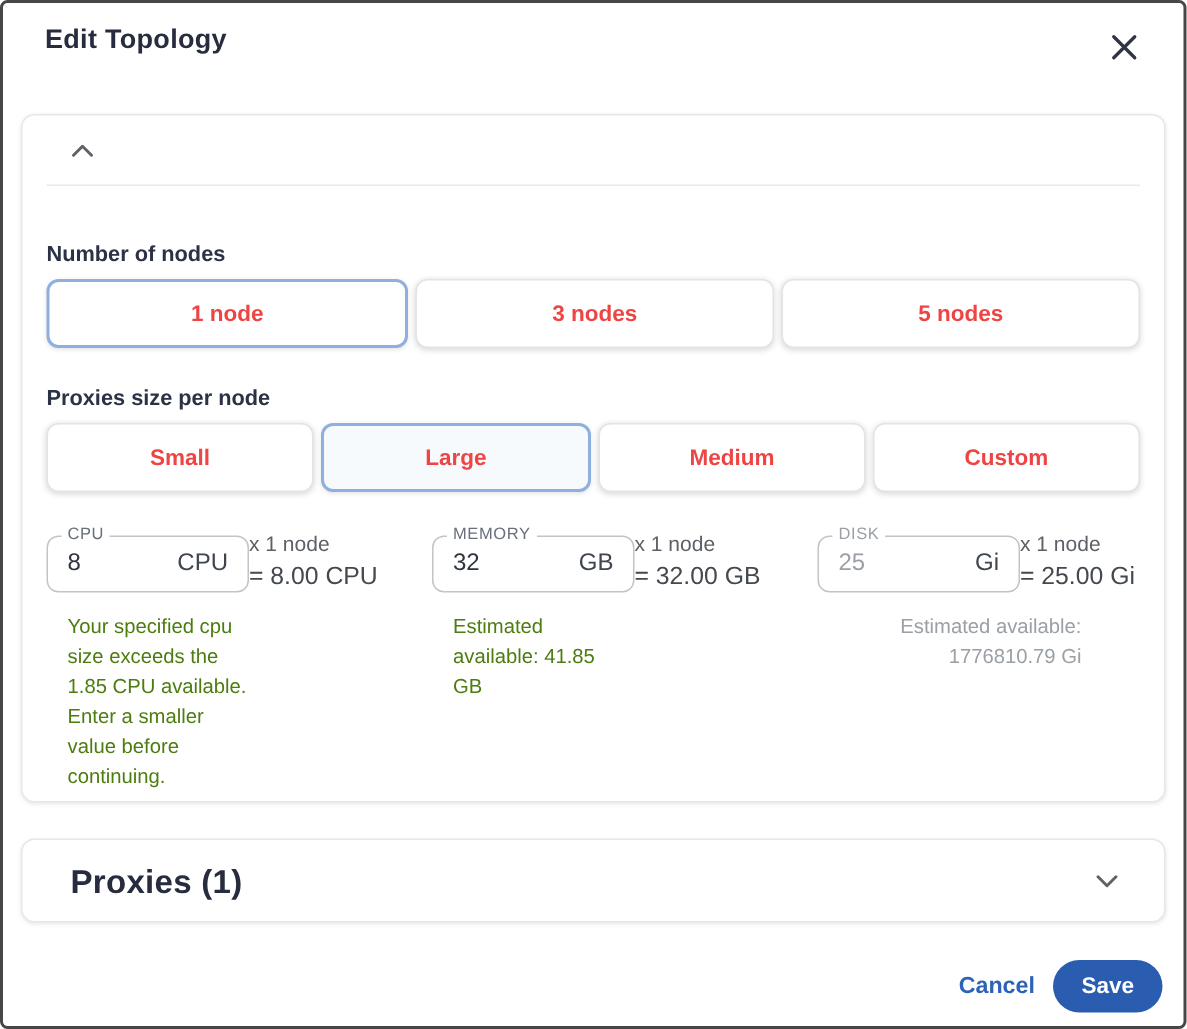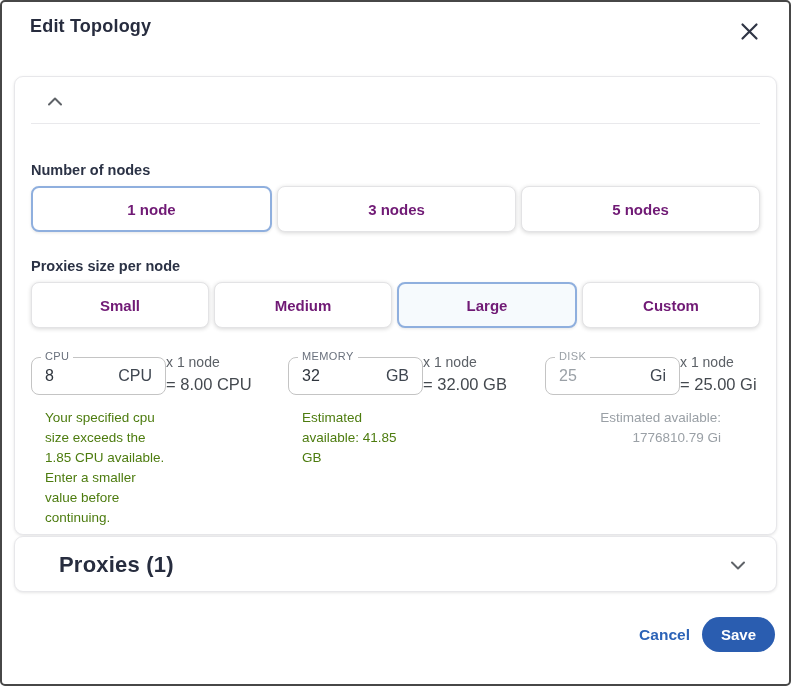--- a/index.html
+++ b/index.html
@@ -31,35 +31,35 @@
     box-shadow: 0 1px 3px rgba(0,0,0,0.10);
   }
   .accordion-header {
     display: flex; justify-content: space-between; align-items: center;
     padding: 15px 30px 13px 32px; cursor: pointer;
   }
   .accordion-title { font-size: 22px; font-weight: 700; color: #272d3f; letter-spacing: .2px; }
   .hdr-divider { height: 1px; background: #e9e9ec; margin: 0 16px; }
 
   .nodes-card { margin-top: 31px; }
-  .proxies-card { margin-top: 1px; padding-left: 12px; }
+  .proxies-card { margin-top: 24px; }
 
   .nodes-body { padding: 38px 16px 6px 16px; }
 
   .group-label {
     font-size: 14.5px; font-weight: 700; color: #2b3245; margin-bottom: 8px;
   }
 
   .btn-row { display: flex; gap: 5px; margin-bottom: 26px; }
   .choice {
     flex: 1; height: 46px;
     background: #fff; border: 1px solid #e3e3e5; border-radius: 8px;
     box-shadow: 0 1px 4px rgba(0,0,0,0.16);
     font-family: "Liberation Sans", sans-serif;
-    font-size: 15px; font-weight: 600; color: #701a75;
+    font-size: 15px; font-weight: 600; color: #ef4444;
     display: flex; align-items: center; justify-content: center;
     cursor: pointer;
   }
   .choice.selected {
     border: 2px solid #8fafde; box-shadow: 0 1px 3px rgba(0,0,0,0.10);
   }
   .choice.selected.tinted { background: #f6fafd; }
 
   
   .resources-row { display: flex; margin-top: -5px; }
@@ -140,22 +140,22 @@
     <div class="group-label">Number of nodes</div>
     <div class="btn-row">
       <button class="choice selected">1 node</button>
       <button class="choice">3 nodes</button>
       <button class="choice">5 nodes</button>
     </div>
 
     <div class="group-label">Proxies size per node</div>
     <div class="btn-row">
       <button class="choice">Small</button>
+      <button class="choice selected tinted">Large</button>
       <button class="choice">Medium</button>
-      <button class="choice selected tinted">Large</button>
       <button class="choice">Custom</button>
     </div>
 
     <div class="resources-row">
 
       <div class="resource-col">
         <div class="resource-top">
           <div class="outlined">
             <span class="notch-label">CPU</span>
             <span class="value">8</span>

